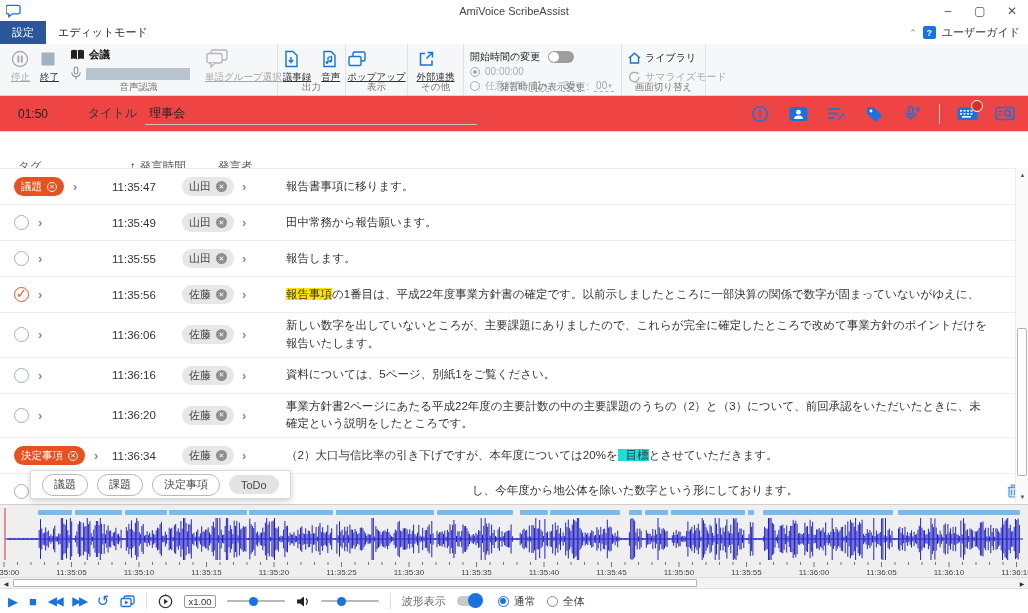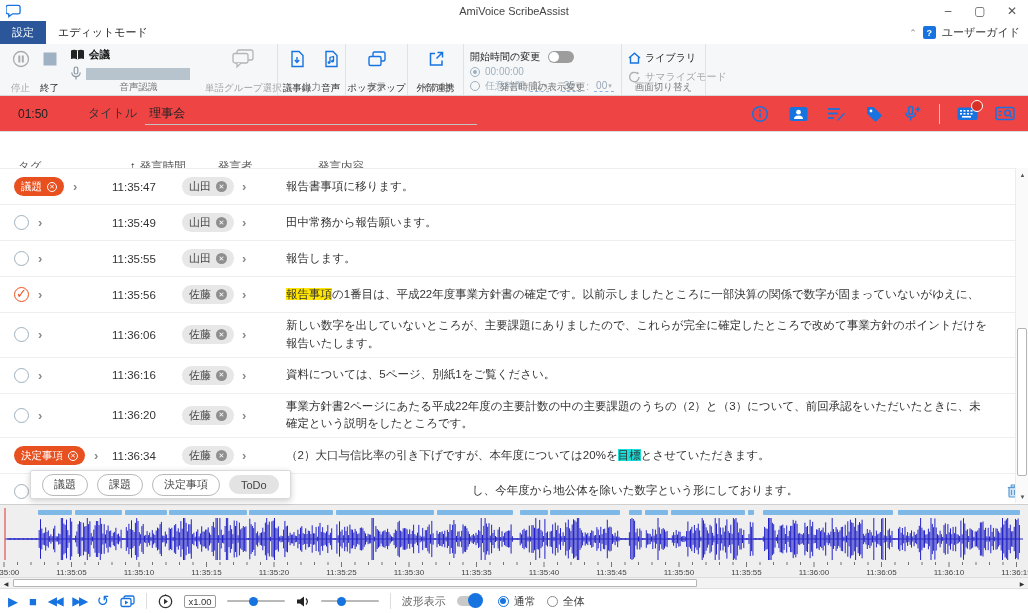--- a/index.html
+++ b/index.html
@@ -19,21 +19,21 @@
   .tab.active { background:#2b579a; color:#fff; }
   .tabrow-right { position:absolute; right:8px; top:3px; display:flex; align-items:center; gap:6px; }
   .helpbox { width:13px; height:13px; background:#1673e0; color:#fff; border-radius:2px; font-size:9px; font-weight:bold; display:flex; align-items:center; justify-content:center; }
   .userguide { font-size:11px; color:#333; }
   .collapse-caret { color:#888; font-size:9px; }
 
   
   .ribbon { height:52px; background:#f6f7f8; border-bottom:1px solid #d8d8d8; display:flex; }
   .rgroup { position:relative; border-right:1px solid #e2e2e2; padding:4px 6px 12px 6px; display:flex; align-items:flex-start; }
   .grouplabel { position:absolute; bottom:1px; left:0; right:0; text-align:center; font-size:9.5px; color:#777; white-space:nowrap; }
-  .rbtn { display:flex; flex-direction:column; align-items:center; gap:13px; font-size:9.5px; color:#333; padding:1px 5px; white-space:nowrap; }
+  .rbtn { display:flex; flex-direction:column; align-items:flex-start; gap:2px; font-size:9.5px; color:#333; padding:1px 5px; white-space:nowrap;text-decoration:underline; }
   .rbtn.disabled { color:#a6a6a6; }
   .rbtn .ricon { height:20px; display:flex; align-items:center; justify-content:center; }
   .micmeter { width:104px; height:12px; background:#b7c4cd; margin-left:4px; }
   .sessionline { display:flex; align-items:center; gap:4px; font-size:10.5px; color:#111; font-weight:bold; }
   .miccol { display:flex; flex-direction:column; gap:4px; margin:0 6px; }
   .micline { display:flex; align-items:center; }
   .timegrp { display:flex; flex-direction:column; gap:2px; font-size:10px; color:#333; padding-top:2px; }
   .trow1 { display:flex; align-items:center; gap:8px; }
   .toggle-off { width:26px; height:12px; background:#9d9d9d; border-radius:6px; position:relative; }
   .toggle-off::after { content:""; position:absolute; left:1px; top:1px; width:10px; height:10px; background:#fff; border-radius:50%; }
@@ -69,21 +69,21 @@
   .tagx { width:10px; height:10px; border:1px solid #fff; border-radius:50%; font-size:6.5px; display:flex; align-items:center; justify-content:center; }
   .tagcircle { width:15px; height:15px; border:1.6px solid #9fb0bd; border-radius:50%; display:inline-block; }
   .tagcheck { width:15px; height:15px; border:1.6px solid #e8511f; border-radius:50%; color:#e8511f; font-size:13px; font-weight:bold; line-height:12px; text-align:center; }
   .chev { color:#888; font-size:13px; font-weight:bold; }
   .timecell { font-size:11.5px; color:#333; }
   .spkcell { display:flex; align-items:center; gap:8px; }
   .spkpill { background:#e7e7e7; border-radius:10px; font-size:11px; color:#444; padding:2px 7px; display:inline-flex; align-items:center; gap:5px; }
   .spkx { width:11px; height:11px; background:#8f8f8f; color:#fff; border-radius:50%; font-size:7px; display:flex; align-items:center; justify-content:center; }
   .contcell { font-size:11.5px; color:#333; line-height:1.55; padding:4px 8px 4px 0; }
   .hl-yellow { background:#ffe500; }
-  .hl-cyan { background:#19dfdb; }
+  .hl-cyan { background:#19dfdb;padding-left:8px; }
   .indent { padding-left:186px; }
   .actcell { display:flex; justify-content:center; }
 
   
   .tagpopup { position:absolute; left:30px; top:470px; height:29px; background:#fff; border:1px solid #dadada; border-radius:2px; box-shadow:0 2px 6px rgba(0,0,0,.2); display:flex; align-items:center; gap:9px; padding:0 11px; z-index:5; }
   .popitem { border:1px solid #b9b9b9; border-radius:12px; background:#fff; font-size:11px; color:#444; padding:2.5px 11px; white-space:nowrap; }
   .popitem.hot { background:#e3e3e3; border-color:#e3e3e3; }
 
   
   .vscroll { position:absolute; right:0; top:168px; width:13px; height:335px; background:#fafafa; border-left:1px solid #ececec; }
@@ -366,21 +366,20 @@
             <line x1="14.5" y1="10.2" x2="17" y2="12.8" stroke="#1673e0" stroke-width="1.5"></line>
           </svg>
         </span>
     </div>
   </div>
 
   <div class="theadrow">
     <span class="th">タグ</span>
     <span class="th"><span class="sortarrow">↑</span><span>発言時間</span></span>
     <span class="th">発言者</span>
-    <span class="th">発言内容</span>
     <button class="latestbtn">最新の発言を表示</button>
   </div>
 
   <div class="tbody" id="tbody">
       <div class="trow">
         <div class="tagcell">
           <span class="tagpill">
             <span>議題</span>
             <span class="tagx">✕</span>
           </span>

